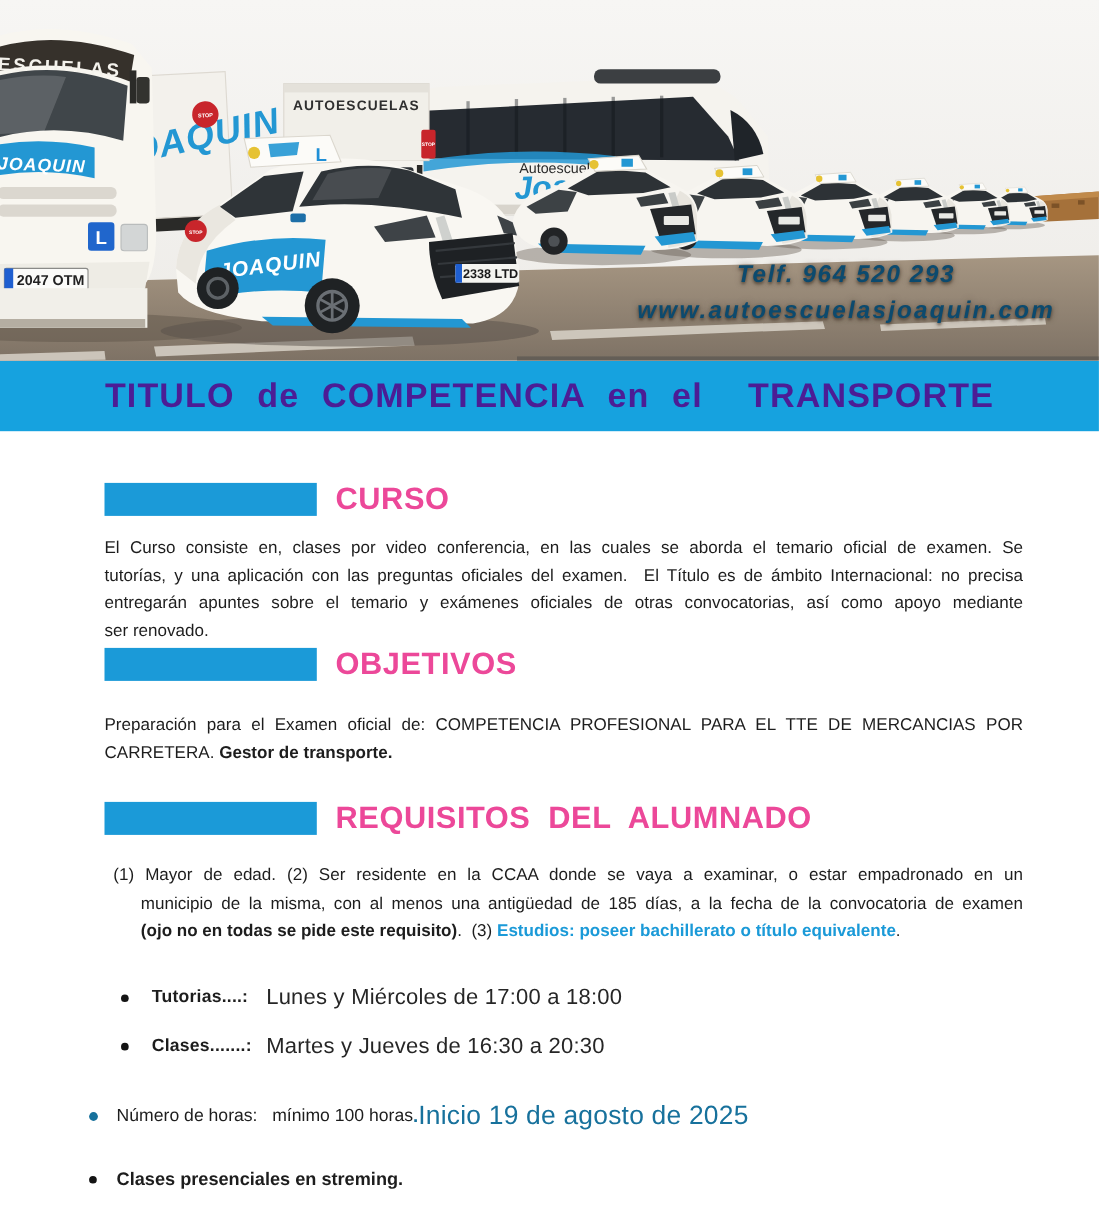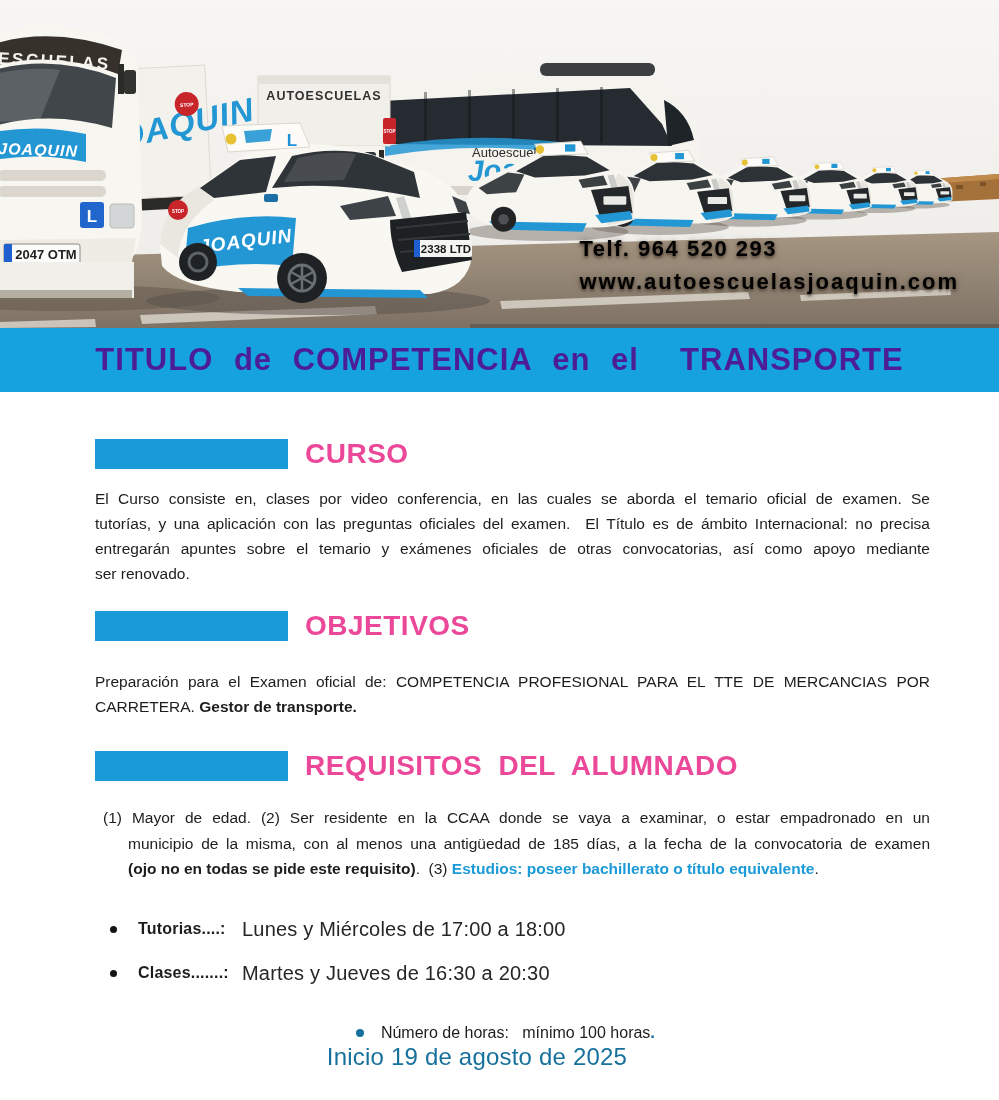--- a/index.html
+++ b/index.html
@@ -2,57 +2,57 @@
 <html><head>
 <meta charset="utf-8">
 <style>
   html,body{margin:0;padding:0;background:#fff;}
   body{width:999px;height:1100px;overflow:hidden;font-family:"Liberation Sans",sans-serif;}
   .page{position:relative;width:999px;height:1100px;background:#fff;}
 
   
   .photo{position:relative;width:999px;height:328px;background:#f3f2ef;}
   .photo svg{display:block;}
-  .contact{position:absolute;right:40px;top:236px;text-align:left;color:#000000;font-weight:bold;
-           text-shadow:0 2px 3px rgba(75,62,49,.9),0 0 6px rgba(75,62,49,.5);}
+  .contact{position:absolute;right:40px;top:236px;text-align:center;color:#0c4a6e;font-weight:bold;
+           text-shadow:0 2px 3px rgba(75,62,49,.9),0 0 6px rgba(75,62,49,.5);font-style:italic;}
   .contact .phone{font-size:22px;letter-spacing:1.5px;}
   .contact .web{font-size:22px;letter-spacing:2px;margin-top:7px;}
 
   
   .banner{height:64px;background:#16a2df;display:flex;align-items:center;justify-content:center;}
   .banner .title{color:#4c1d95;font-size:31px;font-weight:bold;letter-spacing:1px;word-spacing:11px;}
 
   
   .content{padding:0 69px 0 95px;color:#1d1d1d;}
   .sec{display:flex;align-items:center;gap:17px;}
   .bar{width:193px;height:30px;background:#1b9ad8;flex:none;}
   .h{color:#ec4899;font-weight:bold;font-size:28px;letter-spacing:.5px;word-spacing:8px;}
   .sec-curso{margin-top:46px;}
-  .sec-obj{margin-top:24px;}
+  .sec-obj{margin-top:2px;}
   .sec-req{margin-top:31px;}
 
   .para{font-size:15.5px;line-height:25px;}
   .p-curso{margin-top:16px;}
   .p-obj{margin-top:27px;}
   .jline{text-align:justify;text-align-last:justify;}
   .lline{text-align:left;}
   .b{font-weight:bold;}
   .hl{font-weight:bold;color:#1b9ad8;}
 
   .p-req{margin:23px 0 0 8px;font-size:15.5px;line-height:25.5px;}
   .p-req .ind{padding-left:25px;}
   .p-req .marker{padding-right:10px;}
 
   .sched{margin:36px 0 0 15px;}
   .srow{display:flex;align-items:center;margin-bottom:21px;}
   .sdot{width:7px;height:7px;border-radius:50%;background:#141414;margin-right:21px;flex:none;}
   .slabel{font-weight:bold;font-size:16px;width:104px;flex:none;letter-spacing:.2px;}
   .sval{font-size:20px;color:#262626;letter-spacing:.2px;}
 
-  .frow1{display:flex;align-items:center;margin:38px 0 0 -14px;flex-direction:column;}
+  .frow1{display:flex;align-items:center;margin:38px 0 0 -14px;}
   .fitem{display:flex;align-items:center;font-size:16px;}
   .fdot-blue{width:8px;height:8px;border-radius:50%;background:#17719c;margin-right:17px;flex:none;}
   .fdot-dark{width:7px;height:7px;border-radius:50%;background:#141414;margin-right:18px;flex:none;}
   .hperiod{font-weight:bold;color:#17719c;font-size:17px;}
   .inicio{color:#17719c;font-size:24px;margin-right:57px;letter-spacing:.2px;}
   .frow2{display:flex;align-items:center;margin:34px 0 0 -14px;font-weight:bold;font-size:16.5px;}
 </style>
 </head>
 <body>
 

